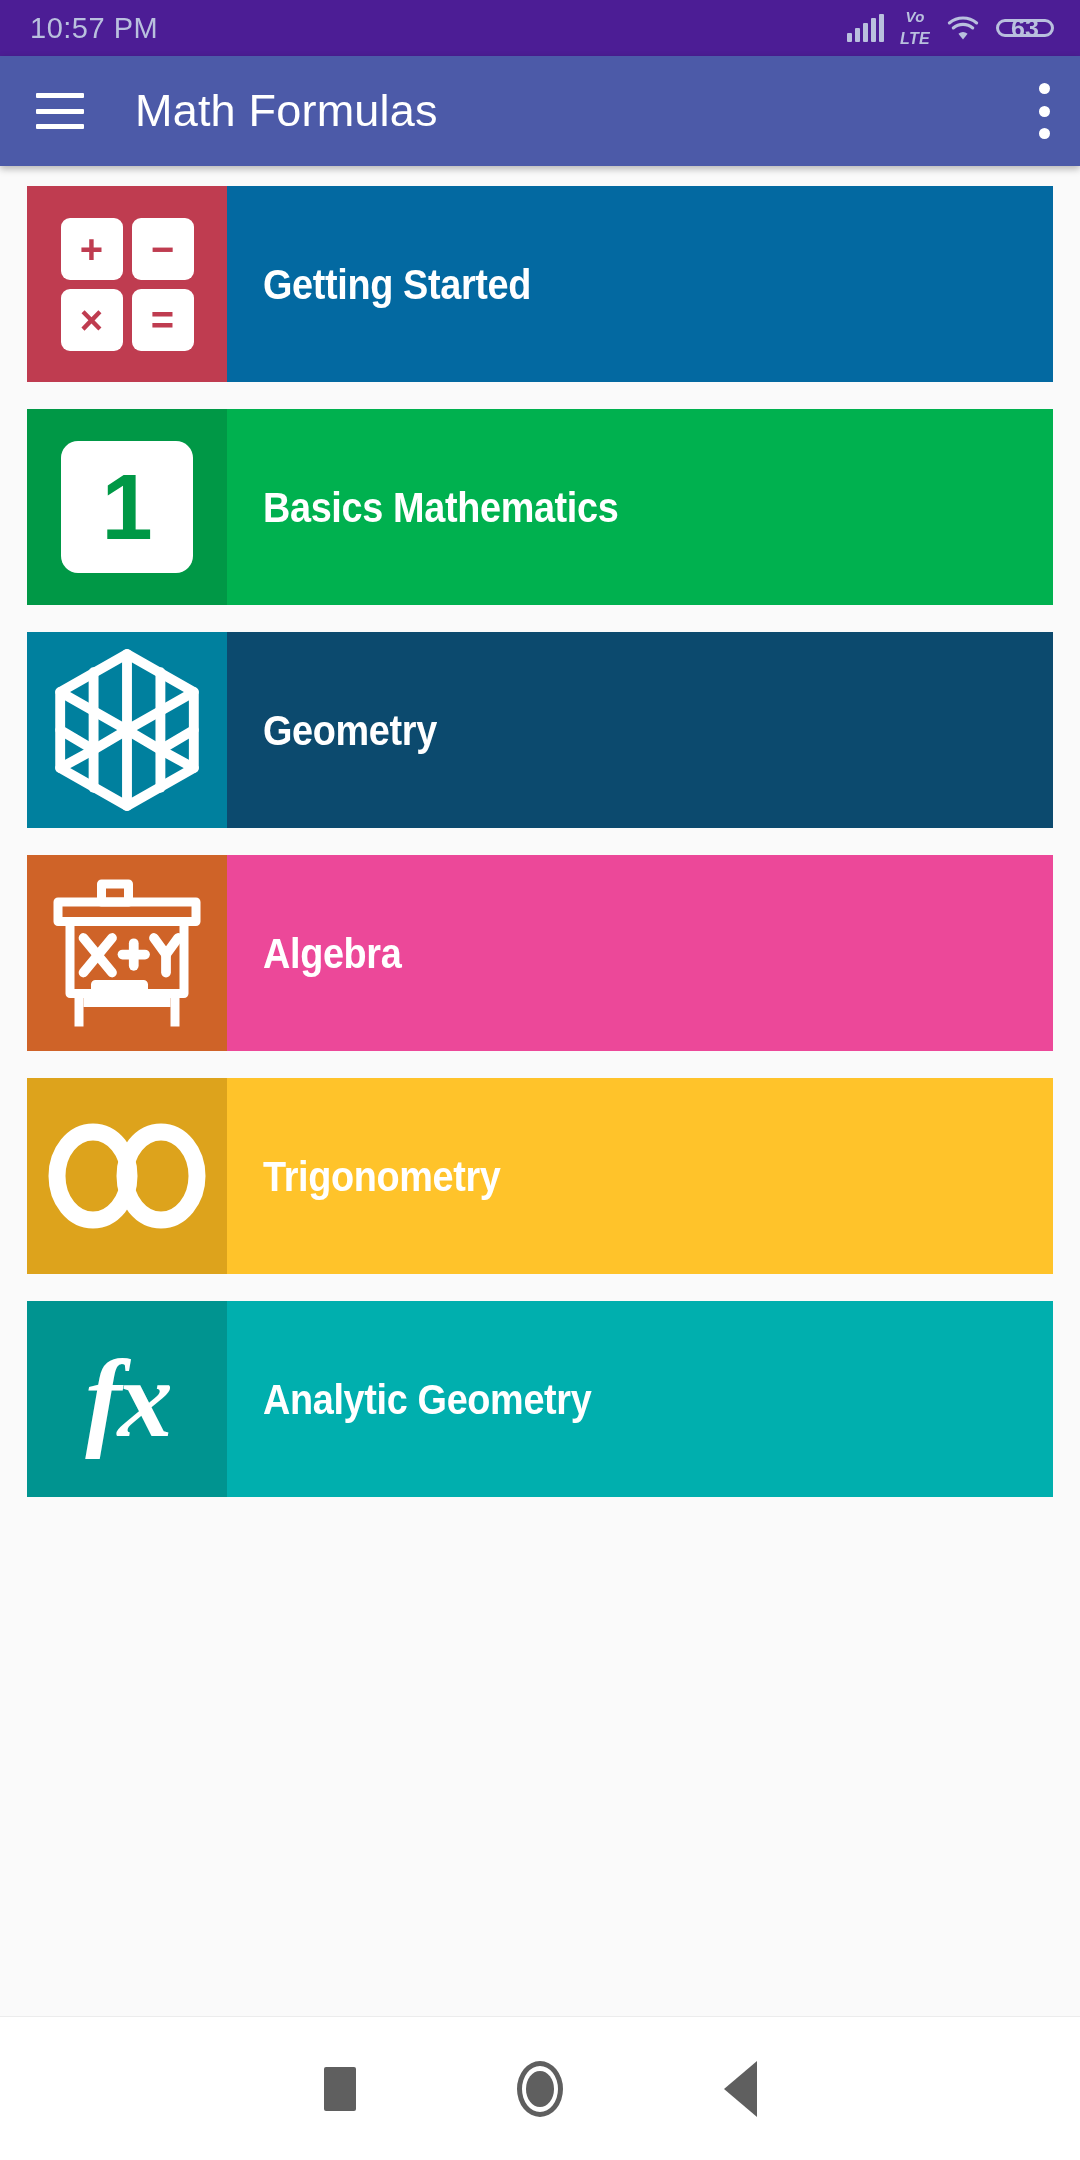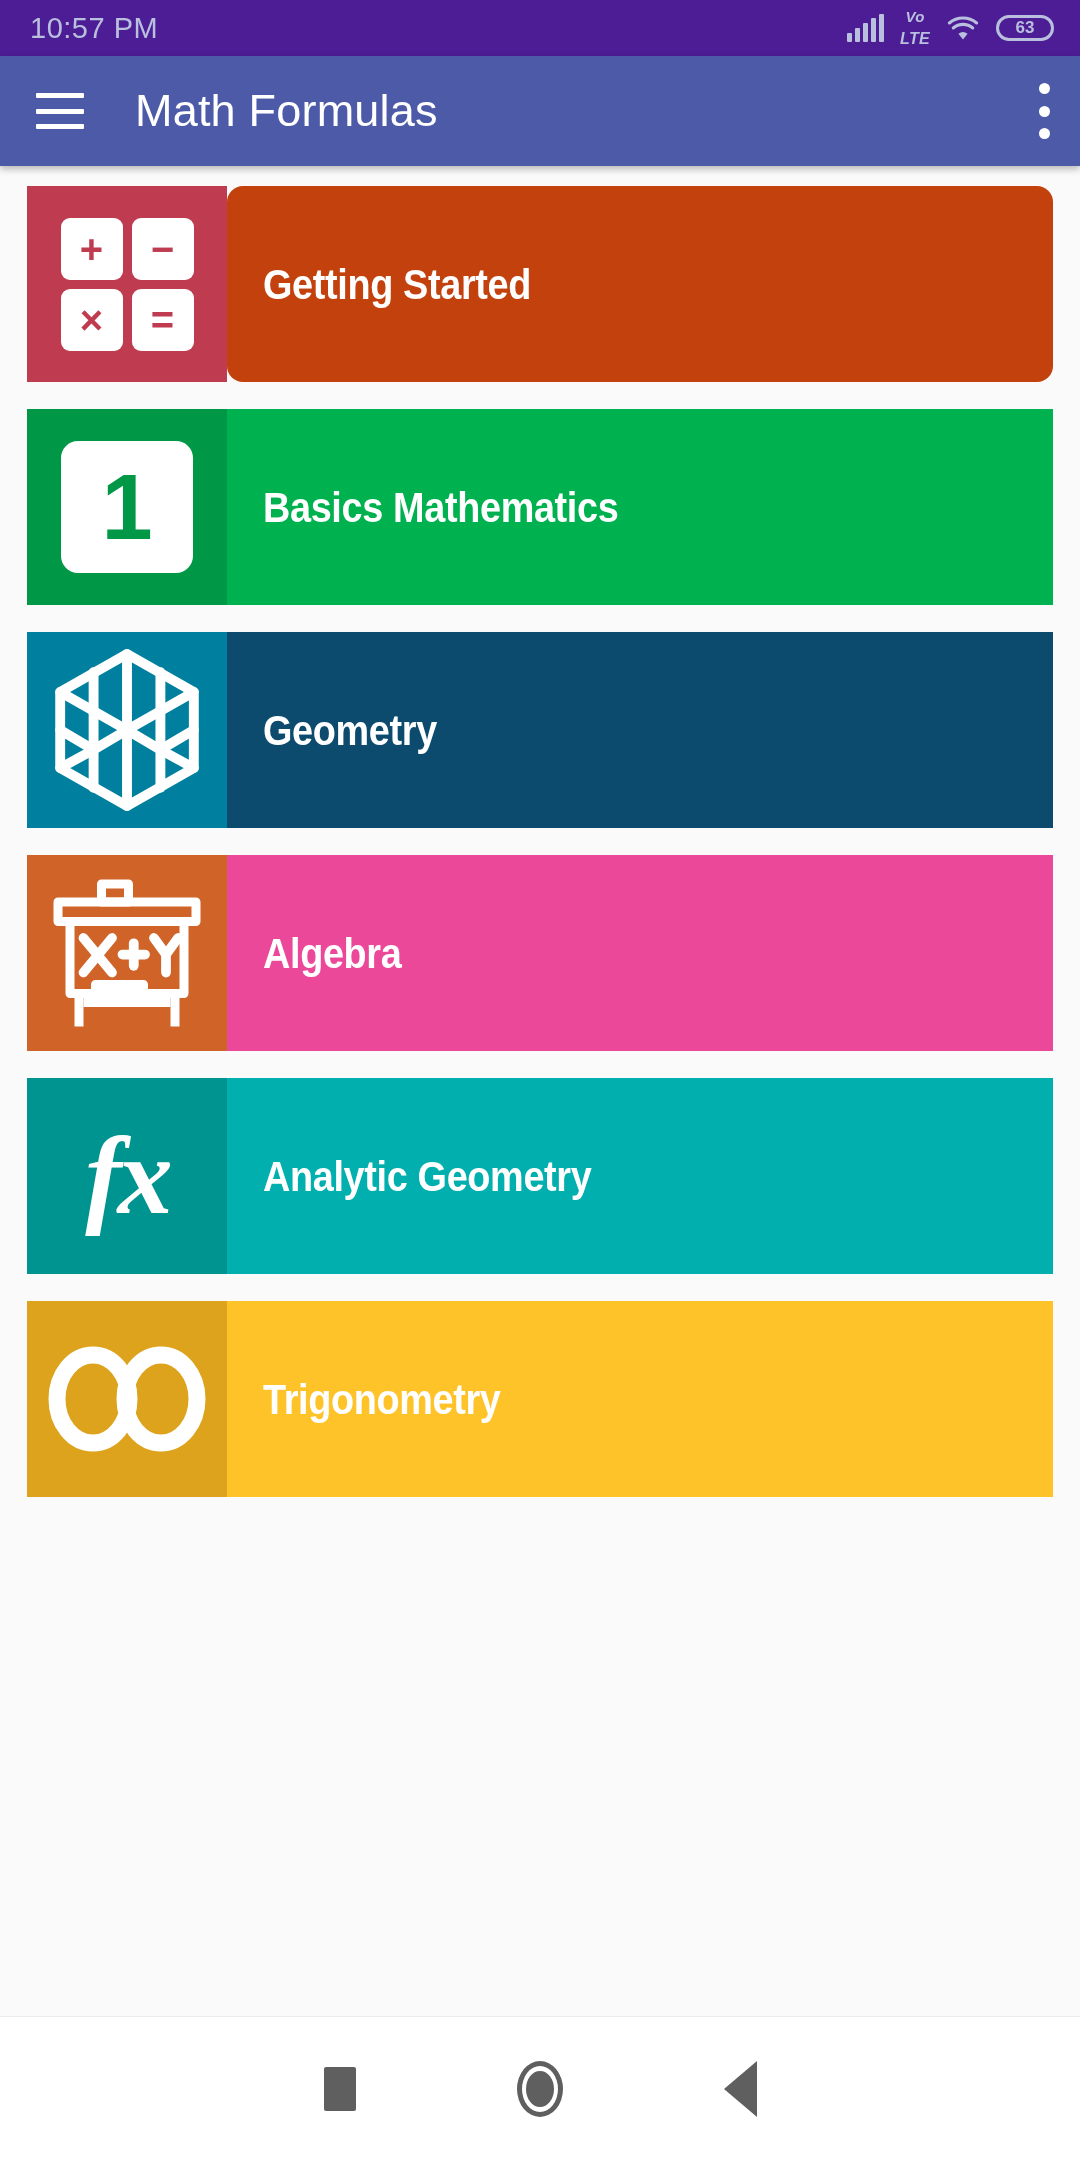--- a/index.html
+++ b/index.html
@@ -71,27 +71,27 @@
     color: #b9c0de;
     letter-spacing: .3px;
     font-style: italic;
   }
   .volte span:first-child { font-size: 15px; }
   .volte span:last-child { font-size: 16px; margin-top: 7px; }
 
   .wifi-icon { width: 34px; height: 27px; }
   .battery {
     width: 58px;
-    height: 26px;
+    height: 18px;
     border: 3px solid #b9c0de;
     border-radius: 15px;
     display: flex;
     align-items: center;
     justify-content: center;
-    font-size: 17px;
+    font-size: 25px;
     font-weight: 700;
     color: #b9c0de;
   }
 
   
   .app-bar {
     height: 110px;
     flex: 0 0 110px;
     background: #4c5aa8;
     display: flex;
@@ -320,21 +320,21 @@
 
     <div class="card">
       <div class="card-icon" style="background: rgb(191, 60, 80);">
         <div class="calc-grid">
           <div class="calc-key" style="color: rgb(191, 60, 80);">+</div>
           <div class="calc-key" style="color: rgb(191, 60, 80);">−</div>
           <div class="calc-key" style="color: rgb(191, 60, 80);">×</div>
           <div class="calc-key" style="color: rgb(191, 60, 80);">=</div>
         </div>
       </div>
-      <div class="card-body" style="background: #c2410c; border-radius: 16px;">
+      <div class="card-body" style="background: #0369a1;">
         <div class="card-label">Getting Started</div>
       </div>
     </div>
 
     <div class="card">
       <div class="card-icon" style="background: rgb(0, 152, 70);">
         <div class="num-tile" style="color: rgb(0, 152, 70);">1</div>
       </div>
       <div class="card-body" style="background: rgb(0, 177, 79);">
         <div class="card-label">Basics Mathematics</div>
@@ -384,42 +384,42 @@
             <path d="M78 53 L78 65"></path>
           </g>
         </svg>
       </div>
       <div class="card-body" style="background: #ec4899;">
         <div class="card-label">Algebra</div>
       </div>
     </div>
 
     <div class="card">
-      <div class="card-icon" style="background: rgb(0, 148, 144);">
-        <div class="fx-icon">fx</div>
-      </div>
-      <div class="card-body" style="background: rgb(0, 175, 174);">
-        <div class="card-label">Analytic Geometry</div>
-      </div>
-    </div>
-
-    <div class="card">
       <div class="card-icon" style="background: rgb(221, 163, 28);">
         <svg width="160" height="110" viewBox="0 0 160 110">
           <g fill="none" stroke="#ffffff" stroke-width="17" stroke-linecap="round">
             <ellipse cx="46" cy="55" rx="36" ry="44"></ellipse>
             <ellipse cx="114" cy="55" rx="36" ry="44"></ellipse>
           </g>
         </svg>
       </div>
       <div class="card-body" style="background: rgb(255, 195, 42);">
         <div class="card-label">Trigonometry</div>
       </div>
     </div>
 
+    <div class="card">
+      <div class="card-icon" style="background: rgb(0, 148, 144);">
+        <div class="fx-icon">fx</div>
+      </div>
+      <div class="card-body" style="background: rgb(0, 175, 174);">
+        <div class="card-label">Analytic Geometry</div>
+      </div>
+    </div>
+
   </div>
 
   <div class="nav-bar" style="background: rgb(255, 255, 255);">
     <div class="nav-btn">
       <div class="nav-square"></div>
     </div>
     <div class="nav-btn">
       <div class="nav-circle">
           <span></span>
         </div>

